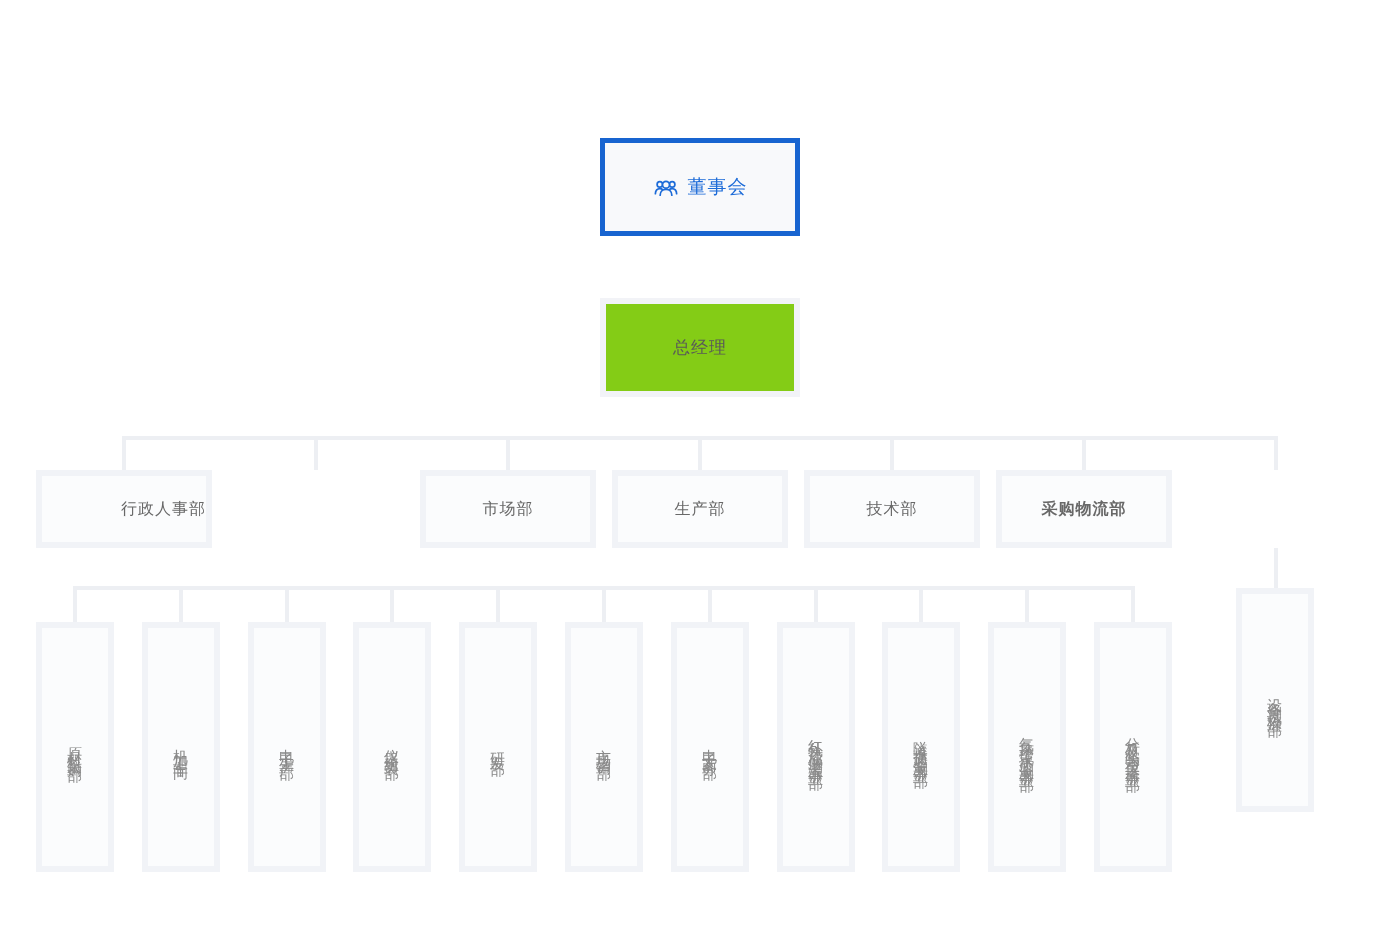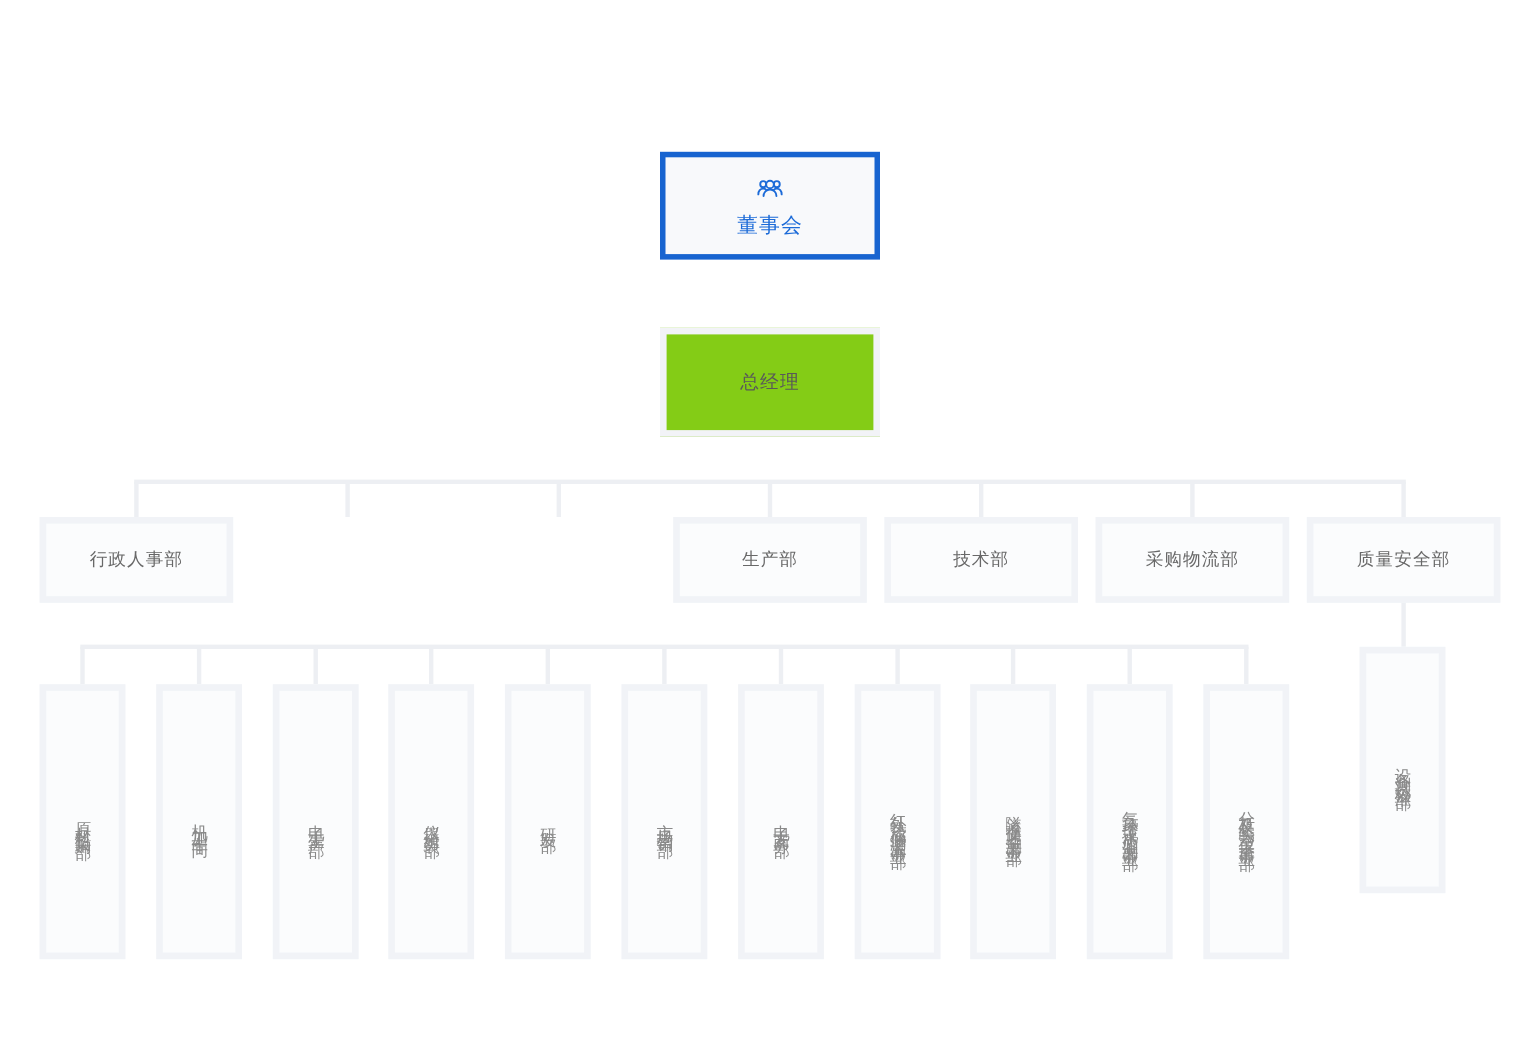--- a/index.html
+++ b/index.html
@@ -11,21 +11,20 @@
     overflow: hidden;
   }
   .canvas { position: absolute; left: 0; top: 0; width: 1400px; height: 950px; }
 
   .node {
     position: absolute;
     display: flex;
     align-items: center;
     justify-content: center;
     cursor: pointer;
-    flex-direction: column;
   }
 
   
   .root-node {
     left: 600px; top: 138px; width: 200px; height: 98px;
     border: 5px solid #1864d0;
     background: #f8f9fb;
     color: #1c6bd8;
     font-size: 19px;
     font-weight: 500;
@@ -100,34 +99,34 @@
 
   <div class="hline" style="left:122px; top:436px; width:1156px;"></div>
   <div class="vline" style="left:122px;  top:438px; height:32px;"></div>
   <div class="vline" style="left:314px;  top:438px; height:32px;"></div>
   <div class="vline" style="left:506px;  top:438px; height:32px;"></div>
   <div class="vline" style="left:698px;  top:438px; height:32px;"></div>
   <div class="vline" style="left:890px;  top:438px; height:32px;"></div>
   <div class="vline" style="left:1082px; top:438px; height:32px;"></div>
   <div class="vline" style="left:1274px; top:438px; height:32px;"></div>
 
-  <div class="node dept-node" style="left:36px;">
+  <div class="node dept-node" style="left:36px;justify-content:flex-end;">
       <span>行政人事部</span>
+    </div>
+  <div class="node dept-node" style="left:420px;">
+      <span>市场部</span>
     </div>
   <div class="node dept-node" style="left:804px;">
       <span>技术部</span>
     </div>
   <div class="node dept-node" style="left:612px;">
       <span>生产部</span>
     </div>
-  <div class="node dept-node" style="left:996px;">
+  <div class="node dept-node" style="left:996px;font-weight:bold;">
       <span>采购物流部</span>
-    </div>
-  <div class="node dept-node" style="left:1188px;">
-      <span>质量安全部</span>
     </div>
 
   <div class="hline" style="left:73px; top:586px; width:1062px;"></div>
   <div class="vline" style="left:73px;   top:588px; height:34px;"></div>
   <div class="vline" style="left:179px;  top:588px; height:34px;"></div>
   <div class="vline" style="left:285px;  top:588px; height:34px;"></div>
   <div class="vline" style="left:390px;  top:588px; height:34px;"></div>
   <div class="vline" style="left:496px;  top:588px; height:34px;"></div>
   <div class="vline" style="left:602px;  top:588px; height:34px;"></div>
   <div class="vline" style="left:708px;  top:588px; height:34px;"></div>

